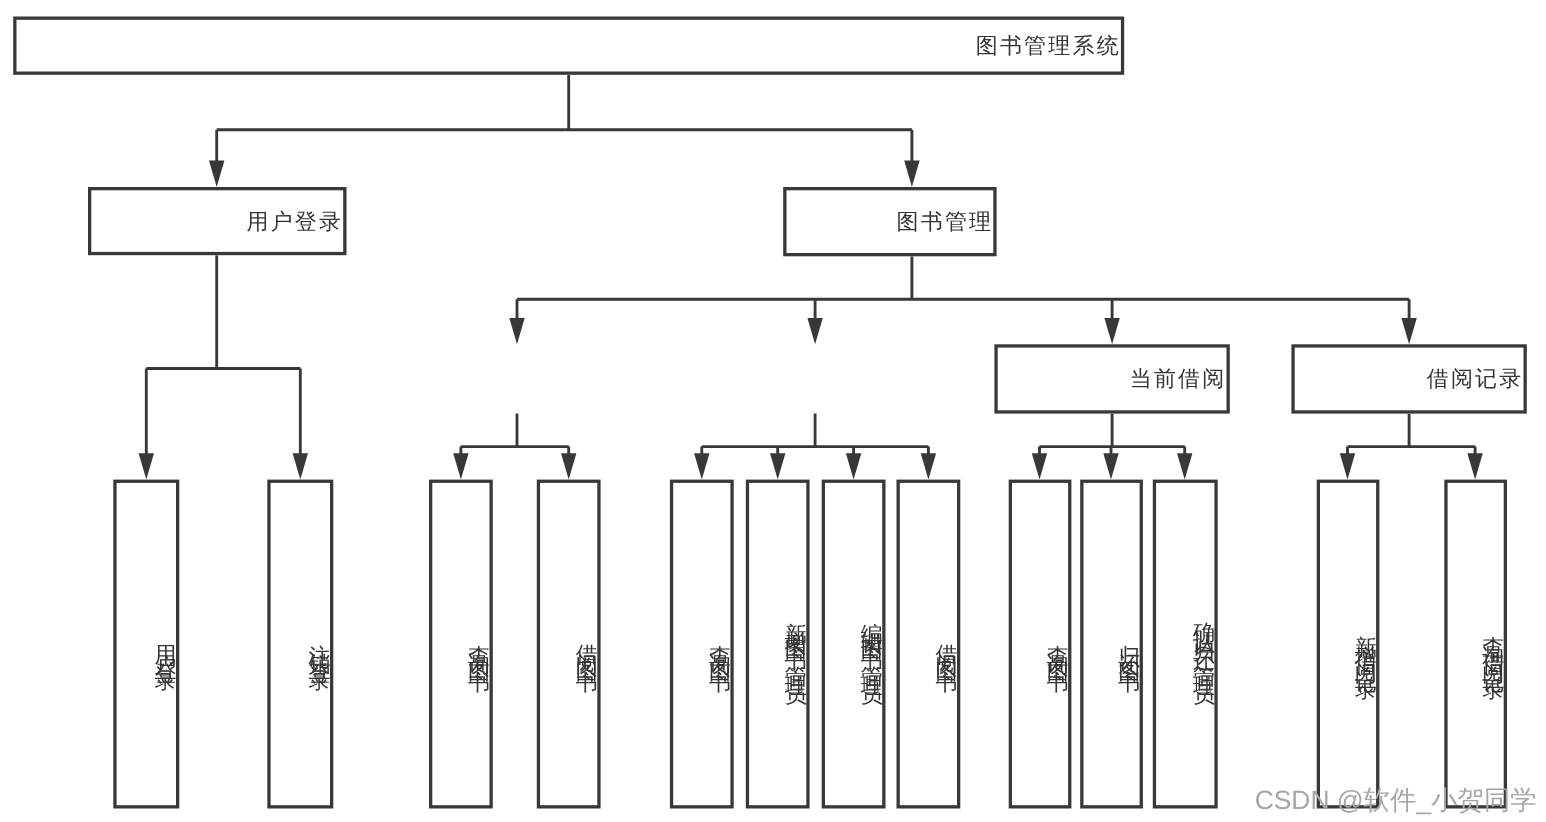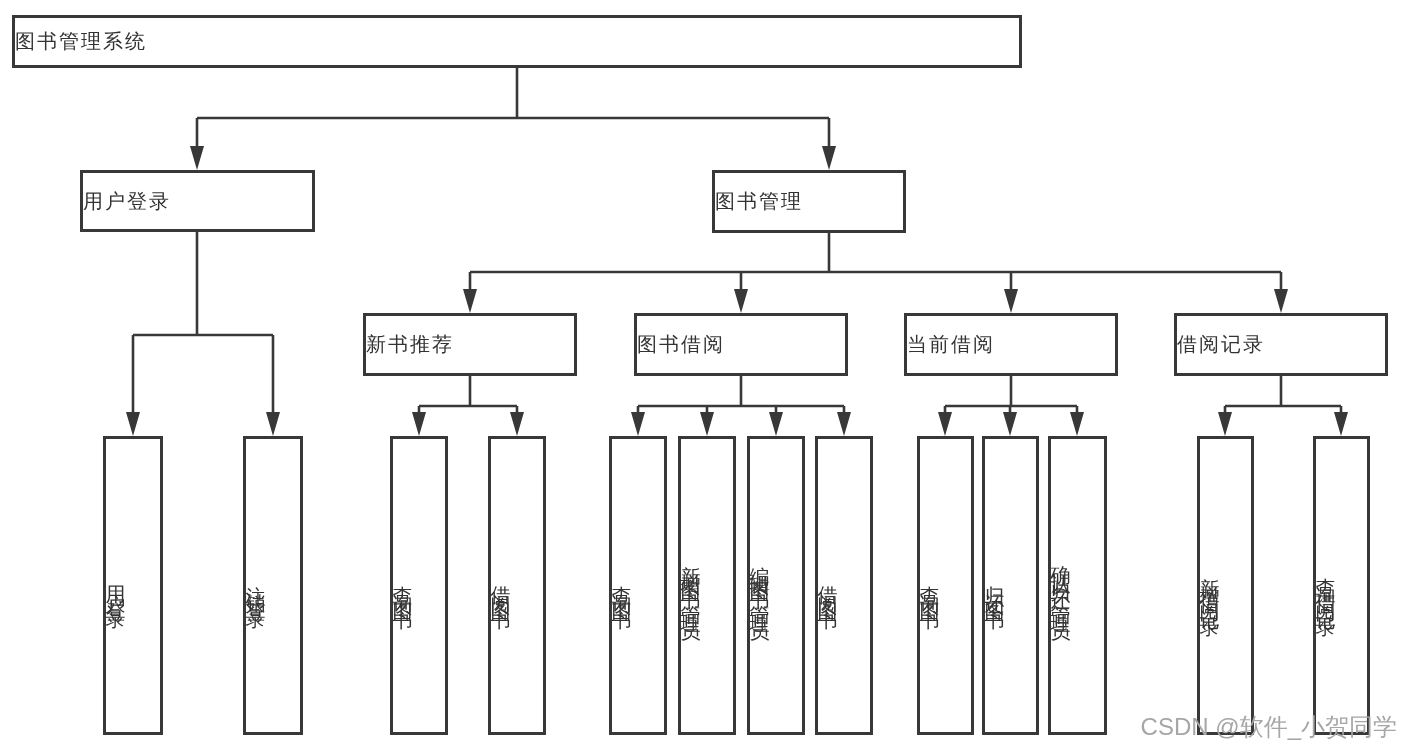--- a/index.html
+++ b/index.html
@@ -18,21 +18,21 @@
     color:var(--text);
   }
   #connectors{position:absolute;left:0;top:0;width:1405px;height:747px;}
   #connectors path{stroke:var(--line);stroke-width:2.6;fill:none;}
   #connectors polygon{fill:var(--line);stroke:none;}
   .node{
     position:absolute;
     box-sizing:border-box;
     border:3px solid var(--line);
     background:#fff;
-    display:flex;align-items:center;justify-content:flex-start;
+    display:flex;align-items:center;justify-content:flex-end;
     z-index:2;
   }
   .node.h span{
     font-size:20px;
     letter-spacing:2px;
     white-space:nowrap;
   }
   .node.v span{
     writing-mode:vertical-rl;
     text-orientation:mixed;
@@ -94,26 +94,20 @@
     <span>图书管理系统</span>
   </div>
 
   <div class="node h" style="left:80px;top:170px;width:235px;height:62px">
     <span>用户登录</span>
   </div>
   <div class="node h" style="left:712px;top:170px;width:194px;height:63px">
     <span>图书管理</span>
   </div>
 
-  <div class="node h" style="left:363px;top:313px;width:214px;height:63px">
-    <span>新书推荐</span>
-  </div>
-  <div class="node h" style="left:634px;top:313px;width:214px;height:63px">
-    <span>图书借阅</span>
-  </div>
   <div class="node h" style="left:904px;top:313px;width:214px;height:63px">
     <span>当前借阅</span>
   </div>
   <div class="node h" style="left:1174px;top:313px;width:214px;height:63px">
     <span>借阅记录</span>
   </div>
 
   <div class="node v" style="left:103px;top:436px;width:60px;height:299px">
     <span>用户登录</span>
   </div>

